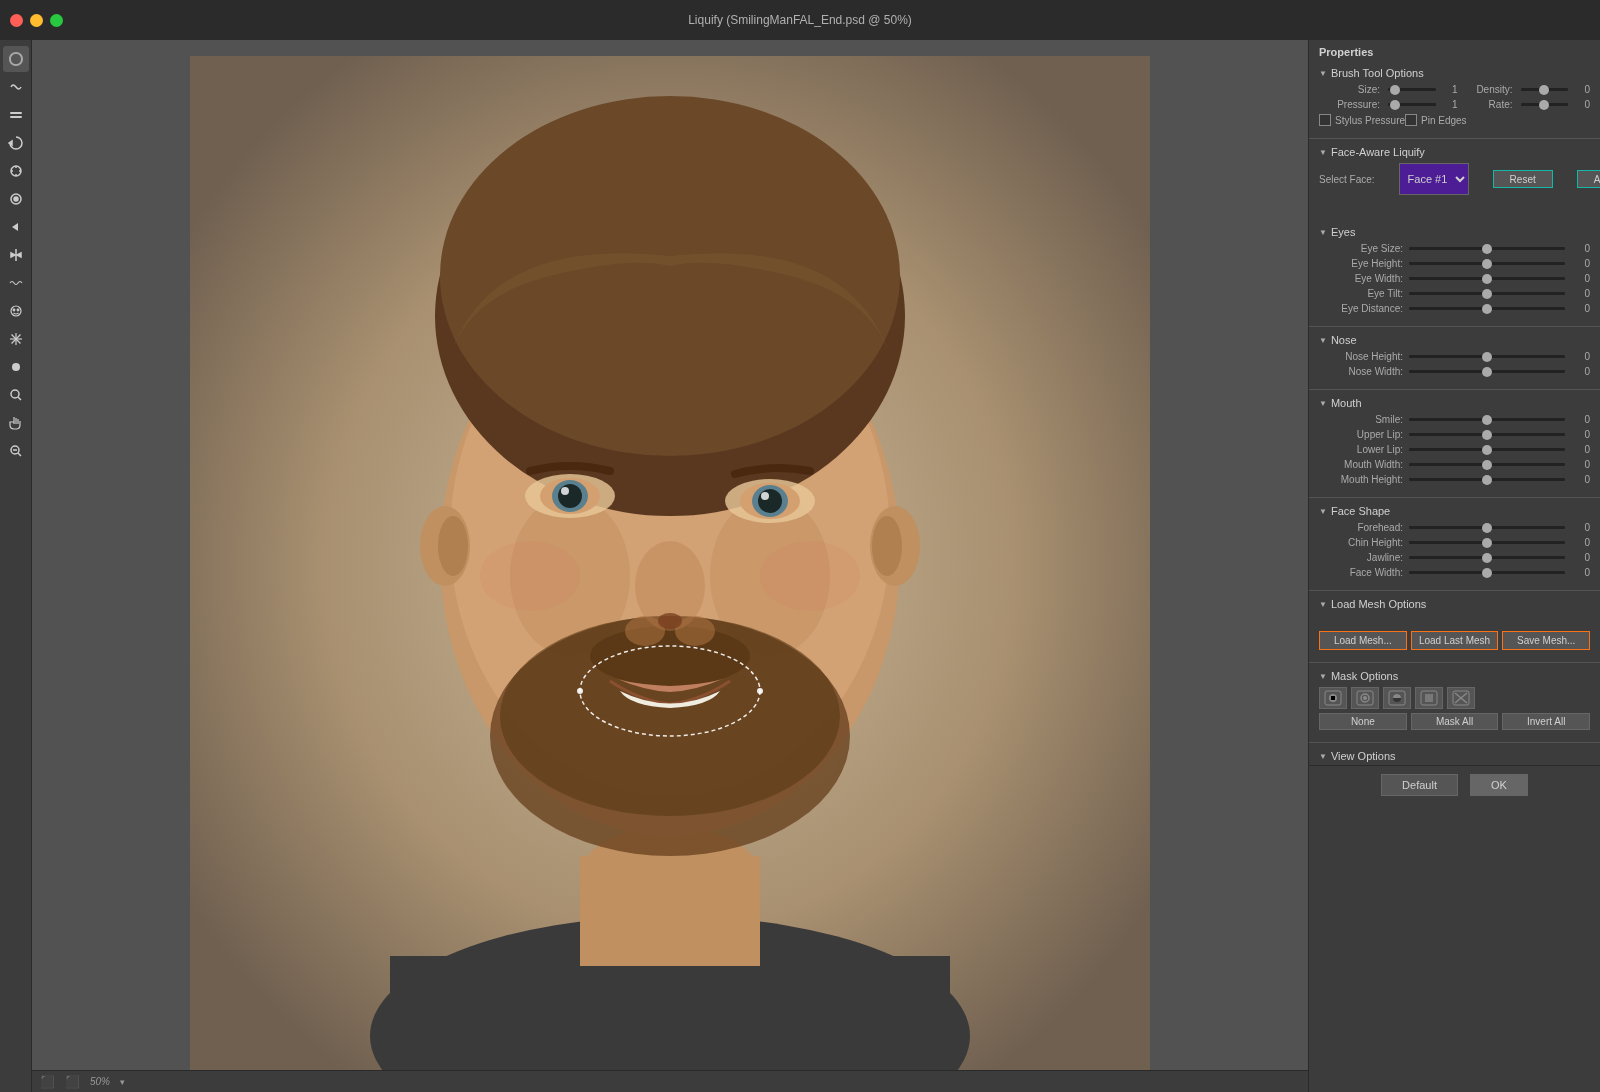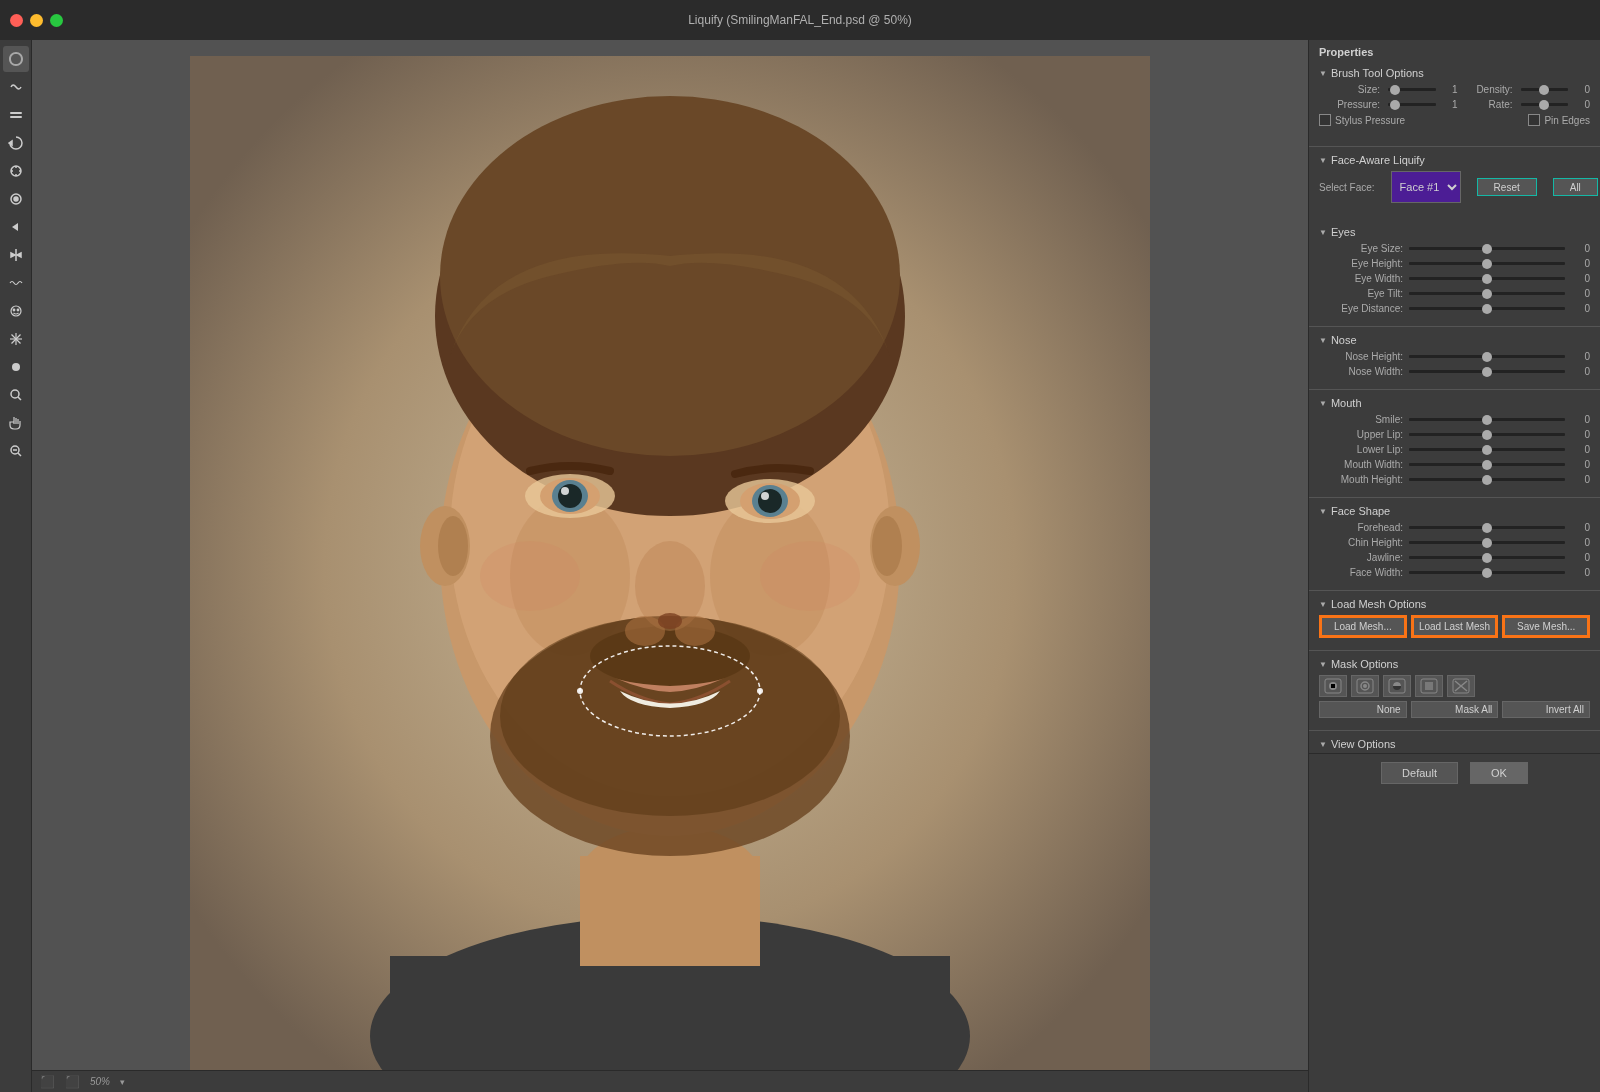--- a/index.html
+++ b/index.html
@@ -235,22 +235,22 @@
       flex-shrink: 0;
     }
     .cb-label {
       font-size: 10px;
       color: #aaa;
     }
 
     .face-select-row {
       display: flex;
       align-items: center;
-      gap: 16px;
-      margin-bottom: 12px;
+      gap: 24px;
+      margin-bottom: 20px;
     }
     .face-select-label {
       font-size: 10px;
       color: #aaa;
       flex-shrink: 0;
     }
     .face-dropdown {
       flex: 1;
       background: #4c1d95;
       border: 1px solid #666;
@@ -300,40 +300,41 @@
       align-items: center;
       gap: 4px;
       margin-bottom: 4px;
     }
     .mask-text-btn {
       flex: 1;
       background: #555;
       border: 1px solid #666;
       color: #d0d0d0;
       font-size: 10px;
-      padding: 2px 5px;
-      text-align: right;
+      padding: 2px 16px;
+      text-align: center;
       cursor: pointer;
     }
 
     
     .mesh-row {
       display: flex;
       gap: 4px;
       margin-bottom: 4px;
     }
     .mesh-btn {
       flex: 1;
       background: #555;
-      border: 3px solid #f97316;
+      border: 1px solid #f97316;
       color: #d0d0d0;
       font-size: 10px;
       padding: 3px 4px;
       cursor: pointer;
       text-align: center;
+      margin-top: 16px;
     }
 
     
     #bottom-buttons {
       display: flex;
       justify-content: center;
       gap: 12px;
       padding: 8px 10px;
       border-top: 1px solid #2a2a2a;
     }
@@ -590,21 +591,21 @@
           <div class="slider-thumb" style="left:2px;"></div>
         </div>
         <span class="half-value">1</span>
         <span class="half-label" style="width:55px;">Rate:</span>
         <div class="half-slider">
           <div class="slider-thumb center"></div>
         </div>
         <span class="half-value">0</span>
       </div>
 
-      <div style="display:flex;align-items:center;justify-content:space-between;margin-bottom:8px;">
+      <div style="display:flex;align-items:center;justify-content:flex-start;margin-bottom:0;">
         <div class="checkbox-row">
           <div class="cb-box"></div>
           <span class="cb-label">Stylus Pressure</span>
         </div>
         <div class="checkbox-row">
           <div class="cb-box"></div>
           <span class="cb-label">Pin Edges</span>
         </div>
       </div>
     </div>

